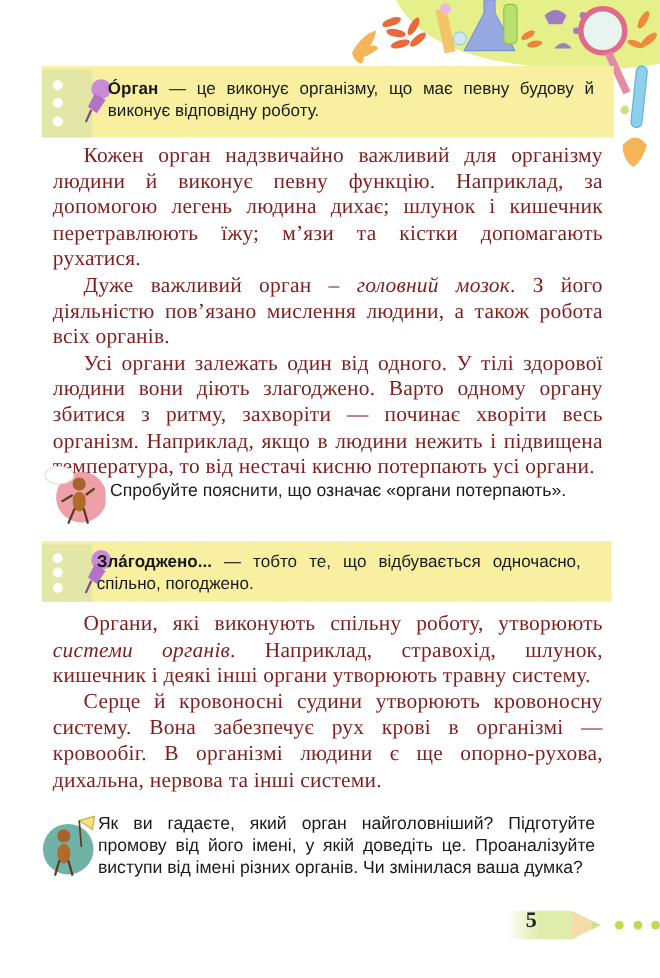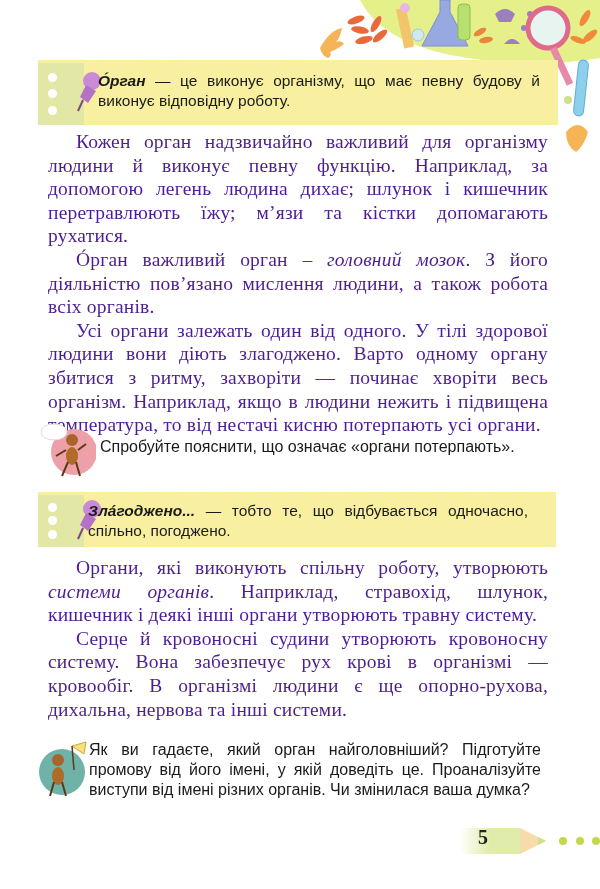--- a/index.html
+++ b/index.html
@@ -4,22 +4,22 @@
 <style>
   html,body{margin:0;padding:0;}
   body{width:600px;height:889px;background:#ffffff;position:relative;overflow:hidden;font-family:"Liberation Sans",sans-serif;color:#1a1a1a;}
   .deco{position:absolute;}
   .note-box{position:absolute;background:#f8f0a0;border-top:3px dashed #f8f0a0;}
   .note-box .stripe{position:absolute;left:0;top:0;bottom:0;width:46px;background:#e3e7a6;}
   .note-box .holes{position:absolute;left:10px;top:6px;bottom:6px;width:10px;display:flex;flex-direction:column;justify-content:space-around;}
   .note-box .holes span{display:block;width:9px;height:9px;border-radius:50%;background:#fff;}
   .note-box .pin{position:absolute;left:36px;top:8px;}
   .note-text{position:absolute;font-size:15.5px;line-height:20px;text-align:justify;}
-  .note-text b{font-style:italic;font-weight:bold;}
-  .body-text{position:absolute;left:48px;width:500px;font-family:"Liberation Serif",serif;font-size:19.5px;line-height:23.6px;text-align:justify;color:#4c1d95;letter-spacing:0.2px;}
+  .note-text b{font-weight:bold;}
+  .body-text{position:absolute;left:48px;width:500px;font-family:"Liberation Serif",serif;font-size:19.5px;line-height:23.6px;text-align:justify;color:#7f1d1d;letter-spacing:0.2px;}
   .body-text p{margin:0;text-indent:28px;}
   .body-text i{font-style:italic;}
   .task{position:absolute;font-size:16px;line-height:20px;text-align:justify;}
   .page-num{position:absolute;left:478px;top:826px;font-family:"Liberation Serif",serif;font-weight:bold;font-size:20px;color:#222;}
 </style>
 </head>
 <body>
 
 <div class="deco" style="left:300px;top:0;width:300px;height:170px;">
   <svg width="300" height="170" viewBox="0 0 300 170">
@@ -83,21 +83,21 @@
     <path d="M12 14 L22 20 L14 32 L6 26 Z" fill="#b472c6"></path>
     <line x1="9" y1="29" x2="4" y2="40" stroke="#7a4a80" stroke-width="2"></line>
   </svg>
   <div class="note-text" style="left:60px;top:8px;width:442px;">
     <b>Óрган</b><span> — це виконує організму, що має певну будову й виконує відповідну роботу.</span>
   </div>
 </div>
 
 <div class="body-text" style="top:130px;">
   <p>Кожен орган надзвичайно важливий для організму людини й виконує певну функцію. Наприклад, за допомогою легень людина дихає; шлунок і кишечник перетравлюють їжу; м’язи та кістки допомагають рухатися.</p>
-  <p><span>Óрган важливий орган – </span><i>головний мозок</i><span>. З його діяльністю пов’язано мислення людини, а також робота всіх органів.</span></p>
+  <p><span>Дуже важливий орган – </span><i>головний мозок</i><span>. З його діяльністю пов’язано мислення людини, а також робота всіх органів.</span></p>
   <p>Усі органи залежать один від одного. У тілі здорової людини вони діють злагоджено. Варто одному органу збитися з ритму, захворіти — починає хворіти весь організм. Наприклад, якщо в людини нежить і підвищена температура, то від нестачі кисню потерпають усі органи.</p>
 </div>
 
 <div class="deco" style="left:40px;top:422px;width:56px;height:60px;">
   <svg width="56" height="60" viewBox="0 0 56 60">
     <circle cx="34" cy="30" r="23" fill="#eea0a8"></circle>
     <ellipse cx="14" cy="10" rx="13" ry="8" fill="#fff" stroke="#ddd"></ellipse>
     <circle cx="32" cy="18" r="6" fill="#a8642a"></circle>
     <ellipse cx="32" cy="34" rx="6" ry="9" fill="#b06a2a"></ellipse>
     <line x1="28" y1="40" x2="22" y2="54" stroke="#5a3a1a" stroke-width="2"></line>

